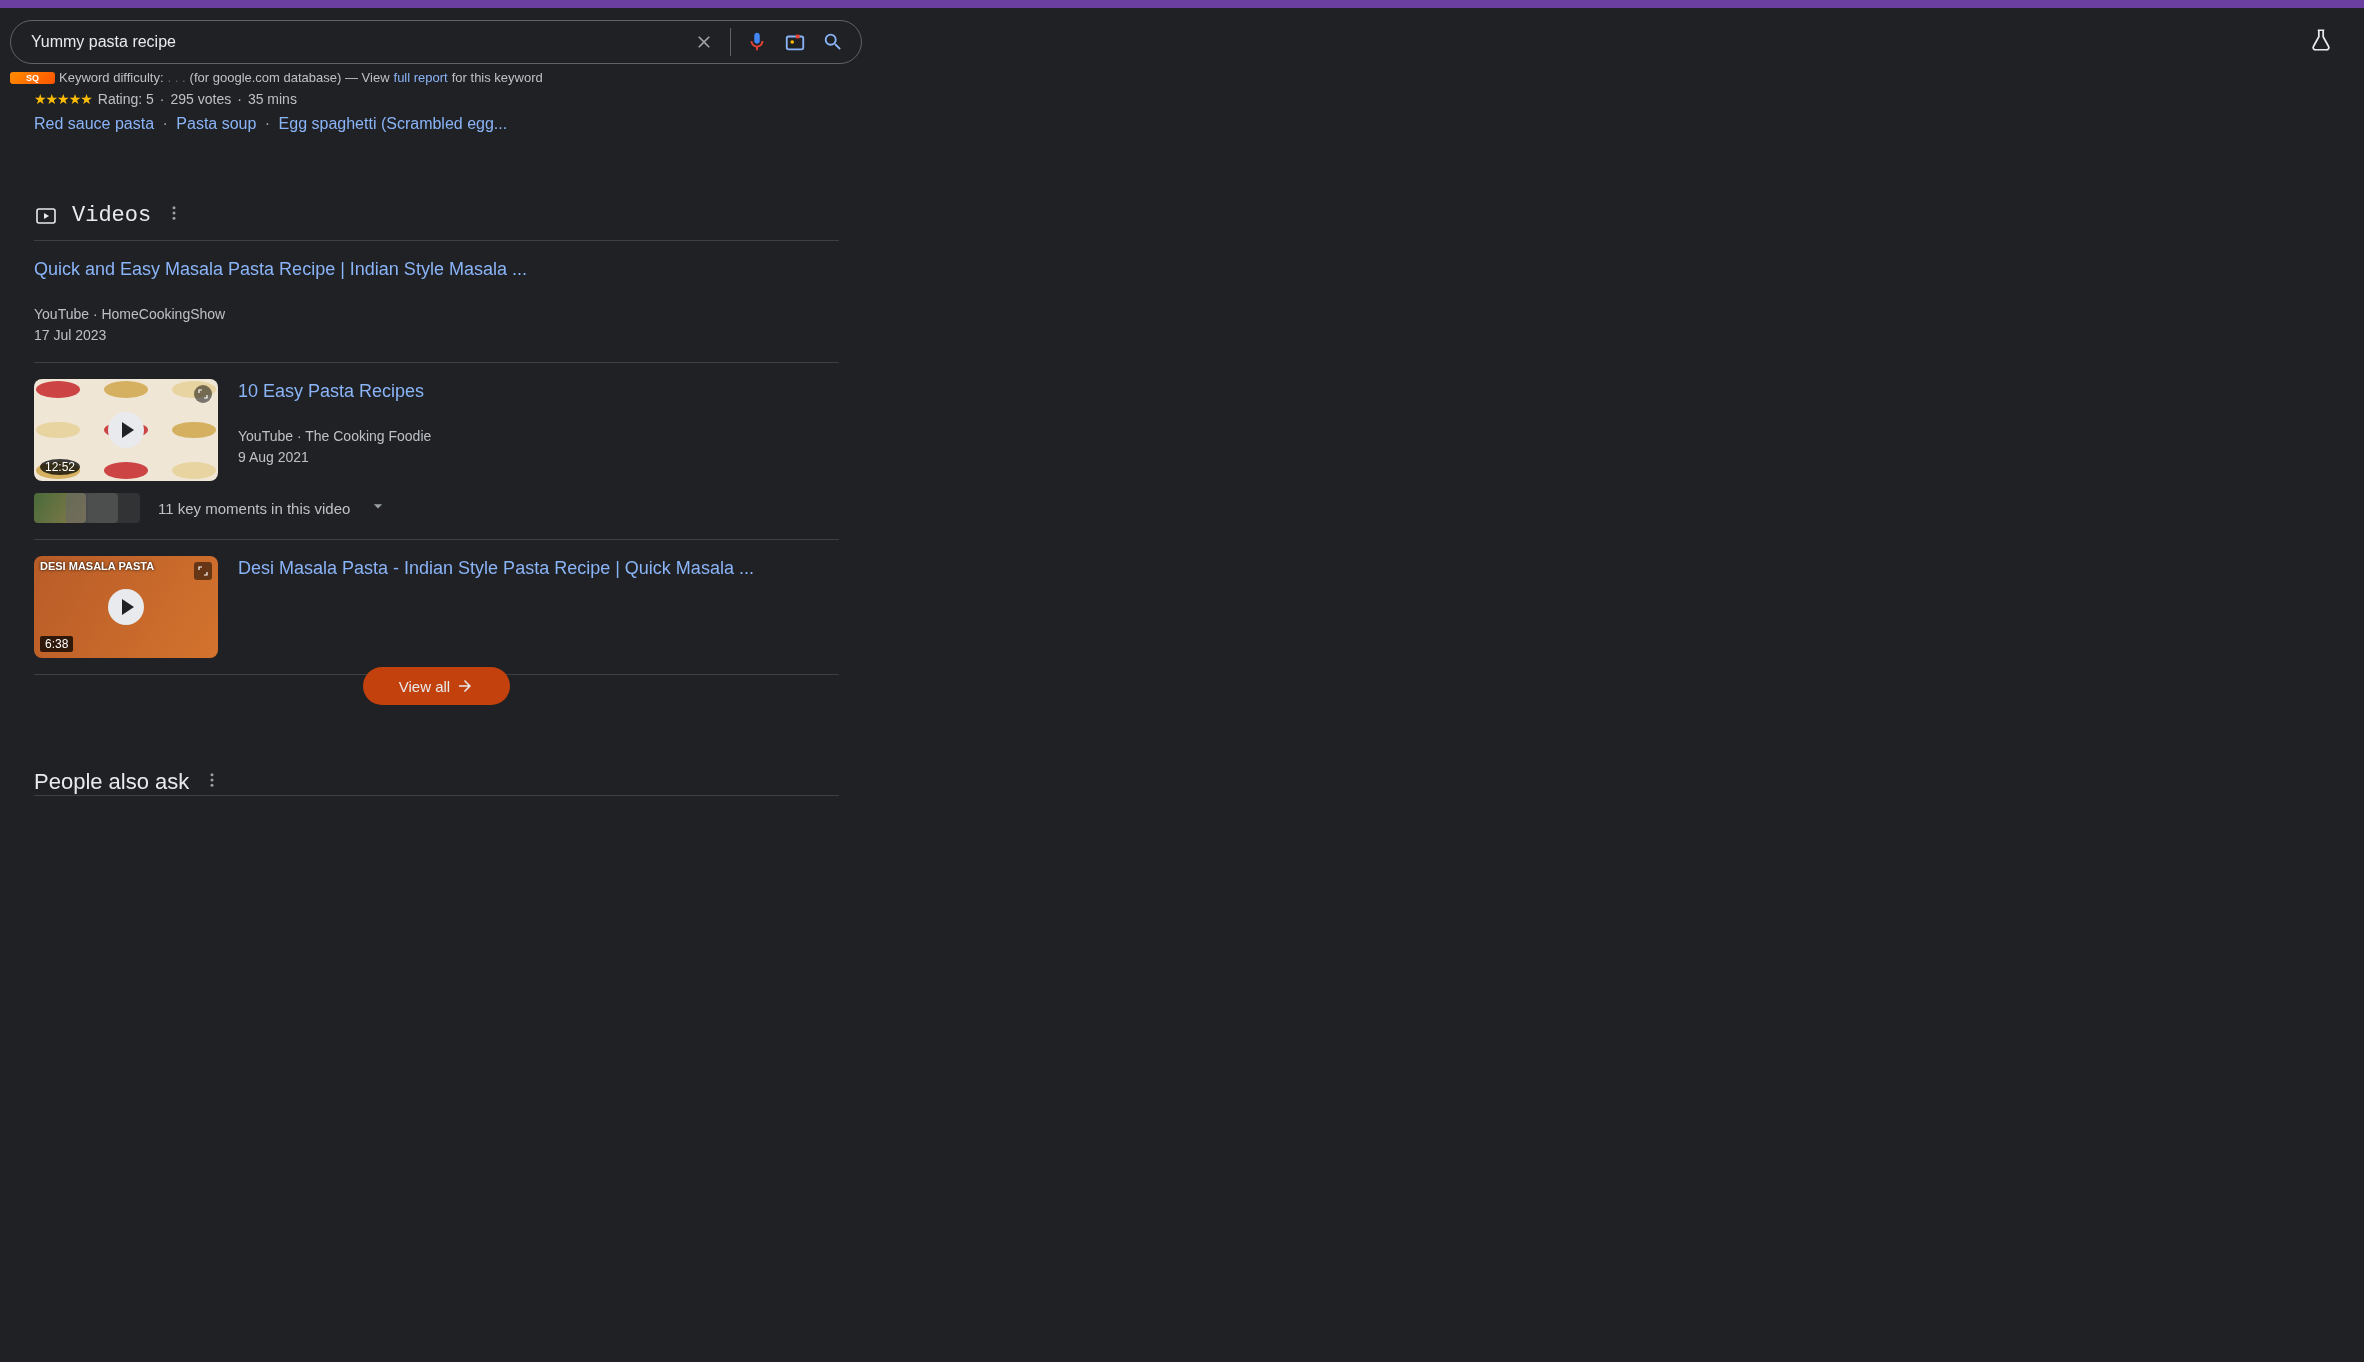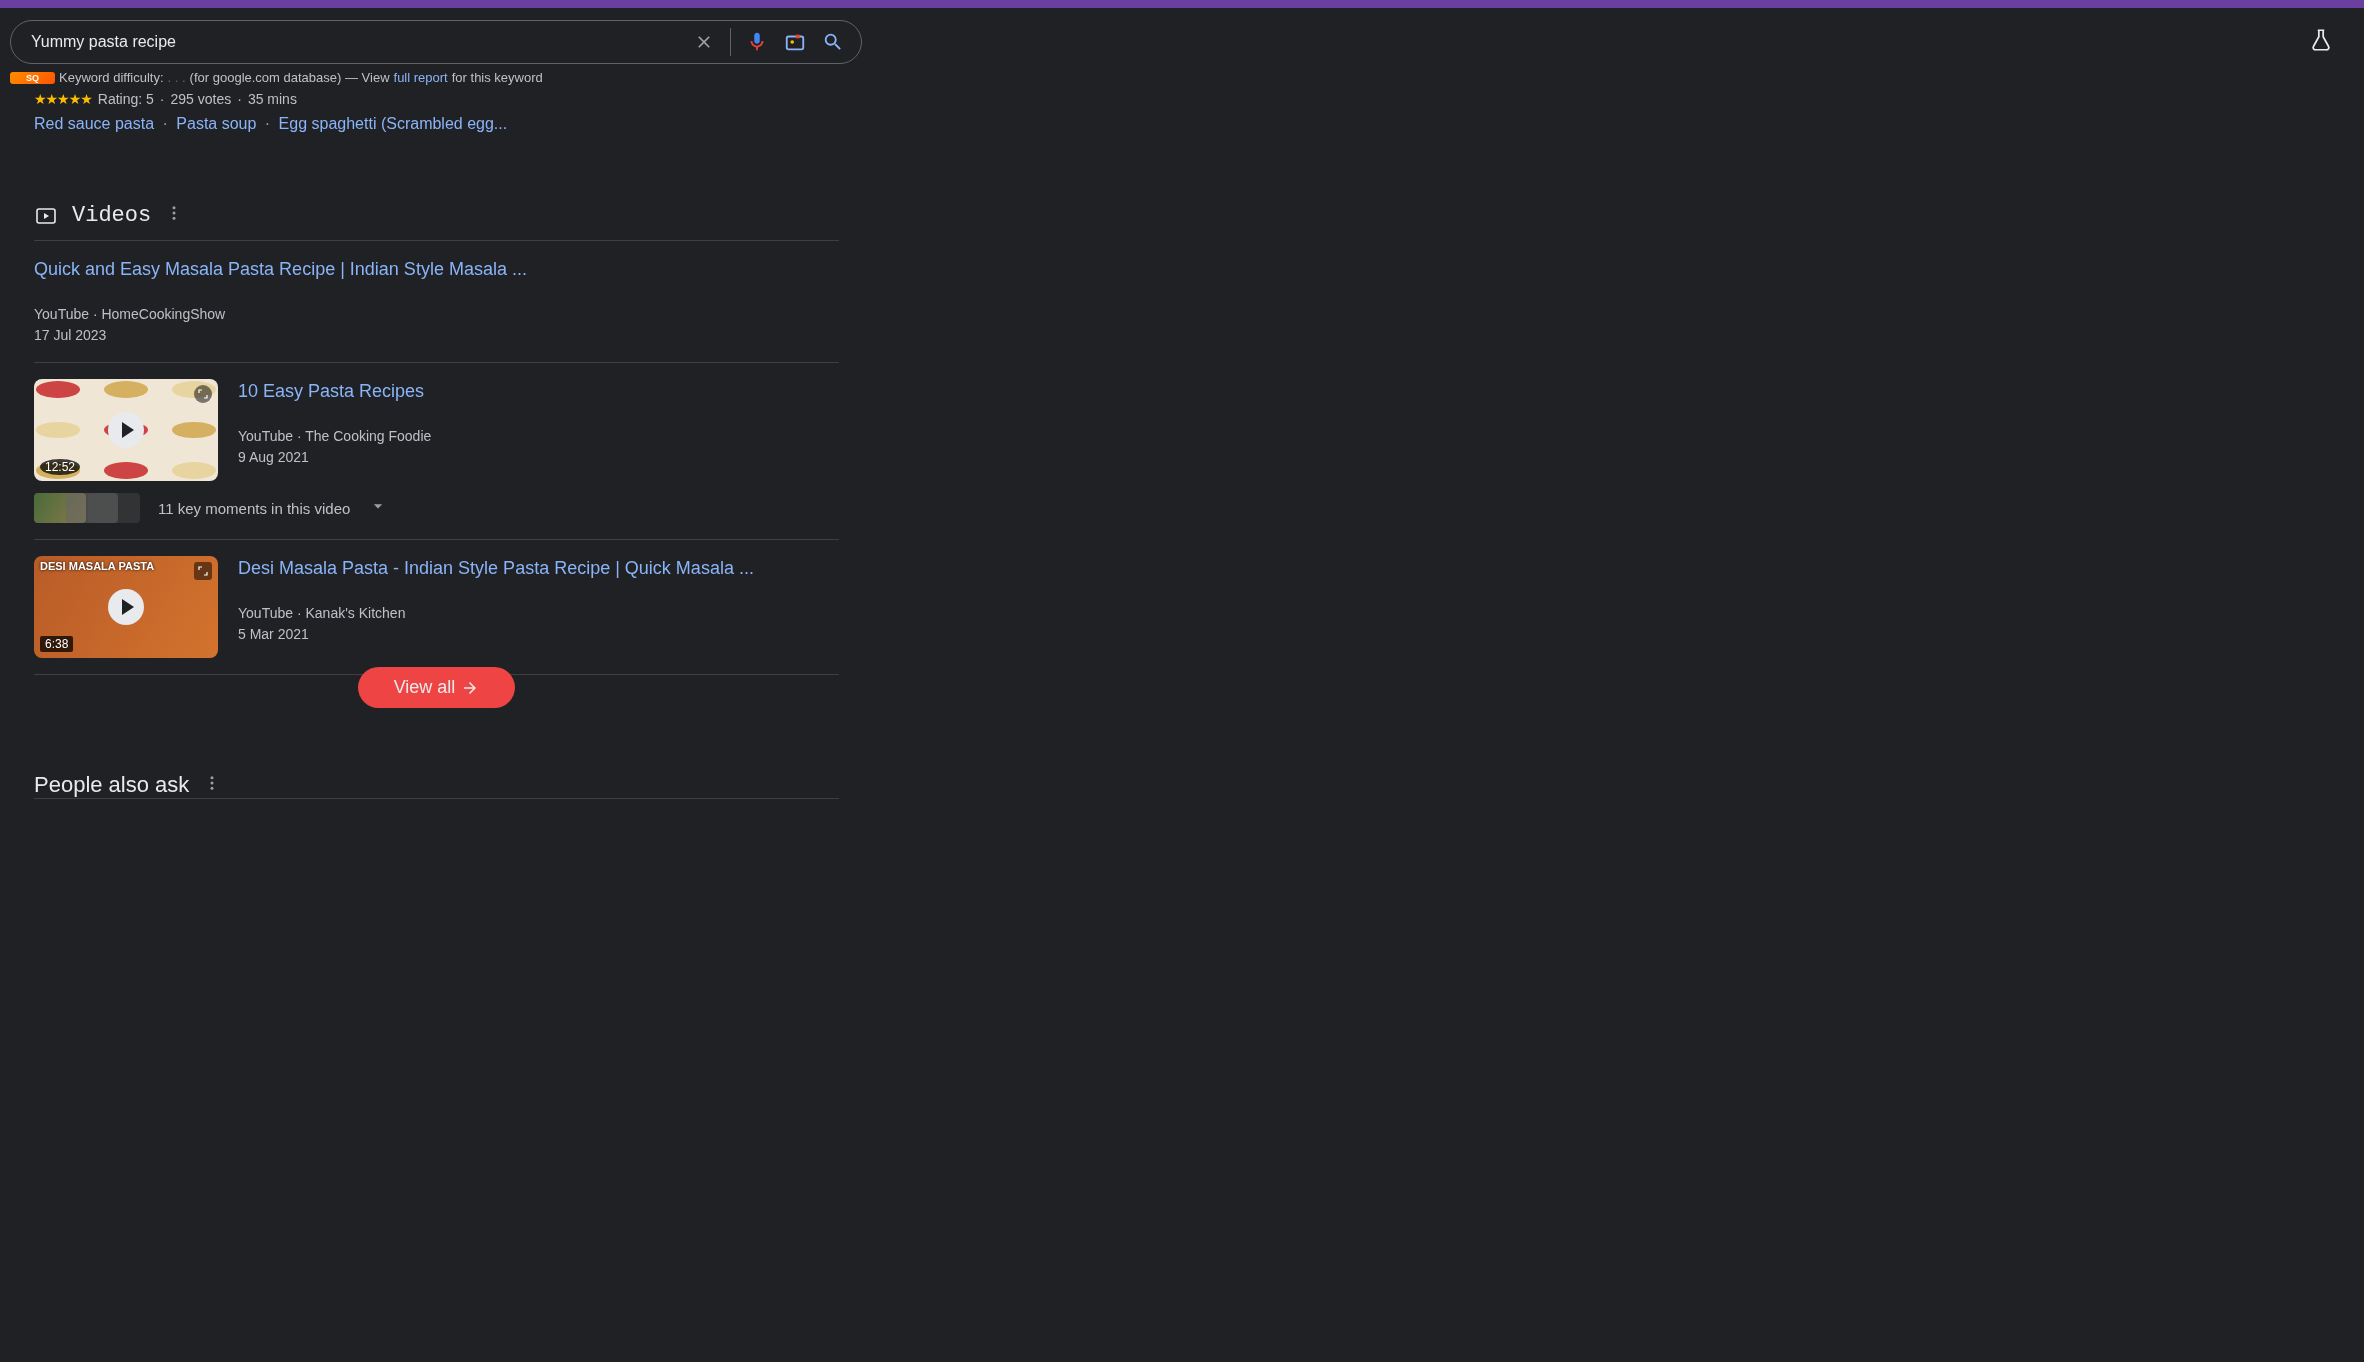--- a/index.html
+++ b/index.html
@@ -236,26 +236,26 @@
     }
     .view-all-row {
       display: flex;
       justify-content: center;
       padding: 16px 0 0 0;
       border-top: 1px solid #3c4043;
       margin-top: -1px;
       position: relative;
     }
     .view-all-btn {
-      background: #ef4444;
+      background: #c2410c;
       color: #e8eaed;
       border: none;
       border-radius: 22px;
       padding: 10px 36px;
-      font-size: 18px;
+      font-size: 15px;
       cursor: pointer;
       display: flex;
       align-items: center;
       gap: 6px;
       position: relative;
       top: -24px;
     }
     .paa-header {
       display: flex;
       align-items: center;
@@ -415,24 +415,20 @@
       <div class="play-btn"></div>
       <div class="expand-icon">
           <svg width="10" height="10" viewBox="0 0 10 10">
             <path stroke="#fff" stroke-width="1.2" fill="none" d="M1 4V1h3 M9 6v3H6"></path>
           </svg>
         </div>
       <div class="duration">6:38</div>
     </div>
     <div class="video-info">
       <div class="video-title">Desi Masala Pasta - Indian Style Pasta Recipe | Quick Masala ...</div>
-      <div class="video-meta">
-        <span>YouTube</span> · <span>Kanak's Kitchen</span><br>
-        <span>5 Mar 2021</span>
-      </div>
     </div>
   </div>
 
   <div class="view-all-row">
     <button class="view-all-btn">
       <span>View all</span>
       <svg width="18" height="18" viewBox="0 0 24 24">
           <path fill="#e8eaed" d="M12 4l-1.41 1.41L16.17 11H4v2h12.17l-5.58 5.59L12 20l8-8z"></path>
         </svg>
     </button>

